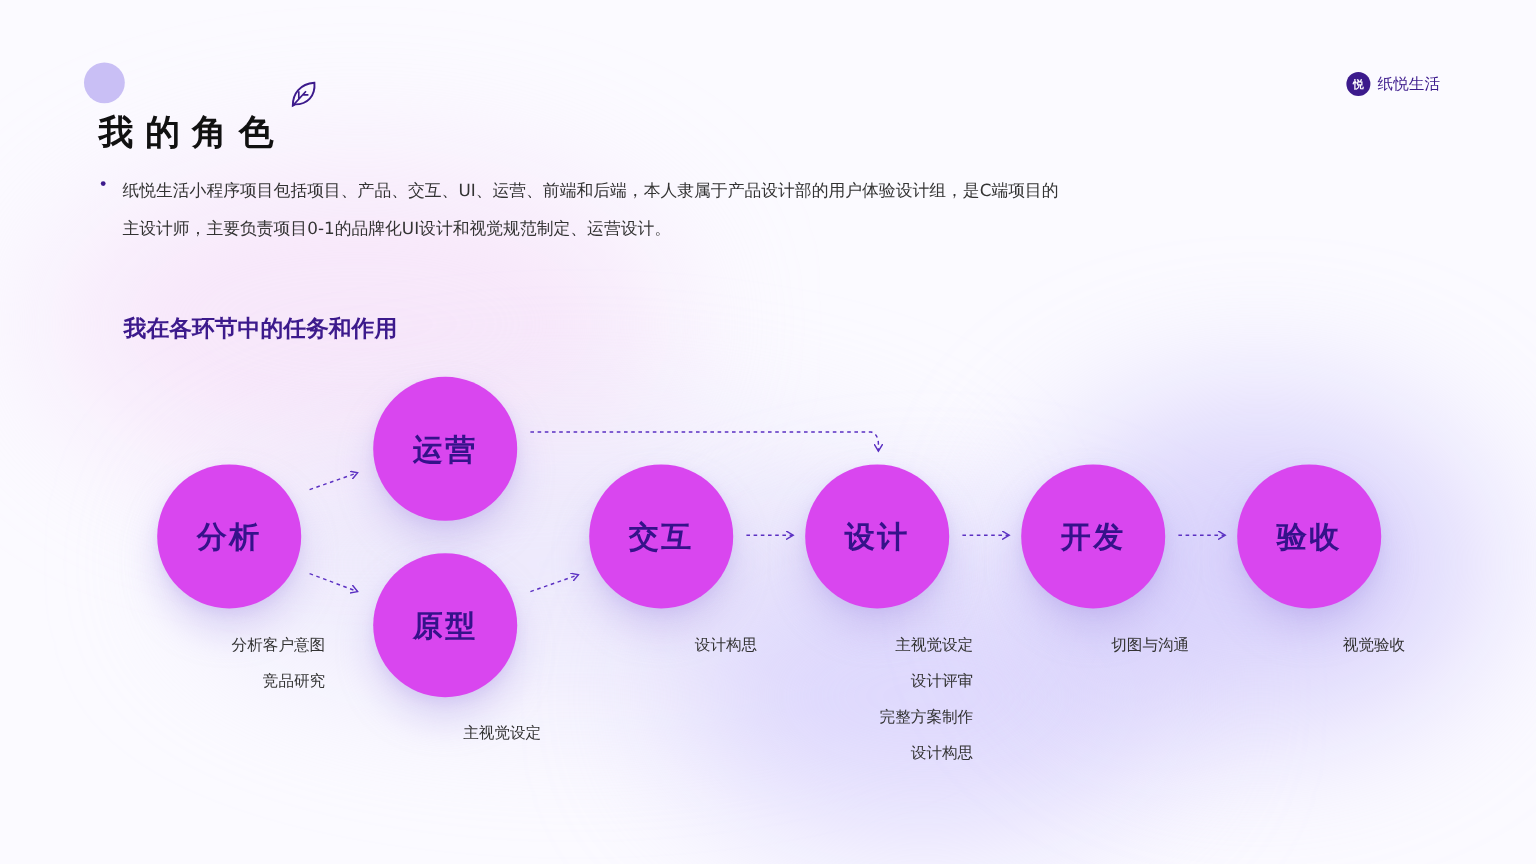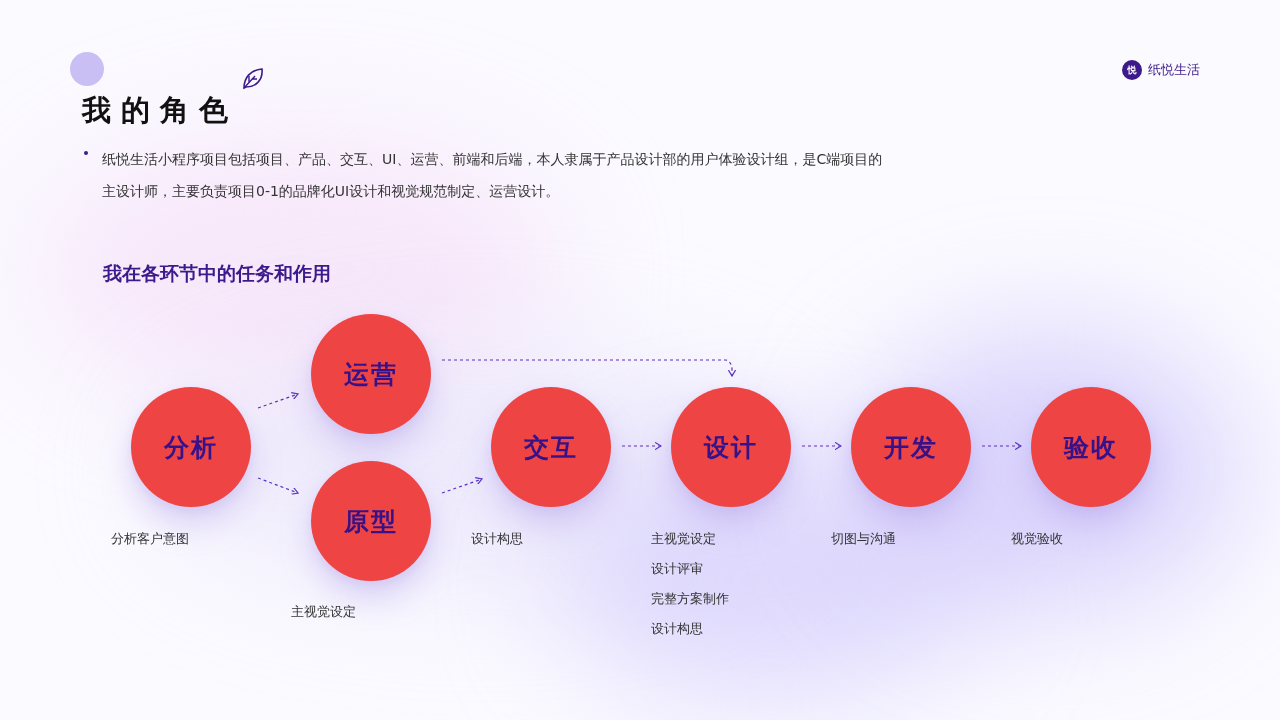--- a/index.html
+++ b/index.html
@@ -30,27 +30,27 @@
   }
   .brand-name { font-size:13px; color:#3c1a8c; }
 
   .intro { position:absolute; left:84px; top:143px; width:800px; }
   .intro-bullet { position:absolute; left:0; top:8px; width:4px; height:4px; border-radius:50%; background:#3c1a8c; }
   .intro-text { margin-left:18px; font-size:14px; line-height:32px; color:#333; }
 
   .section-heading { position:absolute; left:103px; top:261px; font-size:19px; font-weight:bold; color:#3c1a8c; }
 
   .node {
-    position:absolute; width:120px; height:120px; border-radius:50%; background:#ef4444;
+    position:absolute; width:120px; height:120px; border-radius:50%; background:#d946ef;
     box-shadow: 0 18px 30px rgba(170,150,230,0.35), 0 4px 10px rgba(170,150,230,0.18);
     display:flex; align-items:center; justify-content:center;
   }
   .node-label { font-size:25px; font-weight:bold; color:#35128a; letter-spacing:2px; }
 
-  .desc { position:absolute; text-align:left; width:160px; font-size:13px; line-height:30px; color:#333; }
+  .desc { position:absolute; text-align:right; width:160px; font-size:13px; line-height:30px; color:#333; }
 
   svg.arrows { position:absolute; left:0; top:0; width:1280px; height:720px; pointer-events:none; }
 </style>
 </head>
 <body>
 
 <div class="bg-glow glow-pink"></div>
 <div class="bg-glow glow-purple-3"></div>
 <div class="bg-glow glow-purple-1"></div>
 <div class="bg-glow glow-purple-2"></div>
@@ -91,20 +91,21 @@
     <line x1="802" y1="446" x2="841" y2="446" marker-end="url(#ah)"></line>
     <line x1="982" y1="446" x2="1021" y2="446" marker-end="url(#ah)"></line>
   </g>
 </svg>
 
 <div class="node" style="left:131px; top:387px;">
   <span class="node-label">分析</span>
 </div>
 <div class="desc" style="left:111px; top:524px;">
   <div>分析客户意图</div>
+  <div>竞品研究</div>
 </div>
 
 <div class="node" style="left:311px; top:314px;">
   <span class="node-label">运营</span>
 </div>
 
 <div class="node" style="left:311px; top:461px;">
   <span class="node-label">原型</span>
 </div>
 <div class="desc" style="left:291px; top:597px;">

